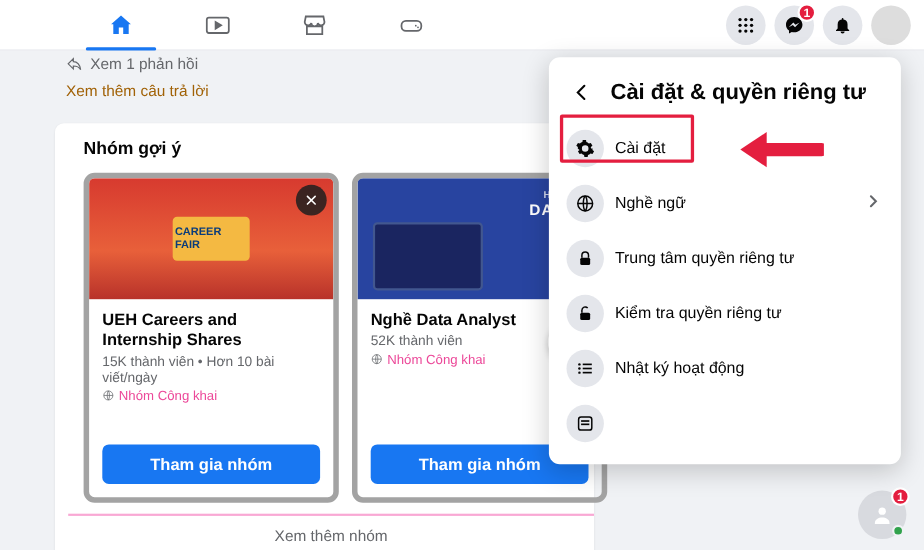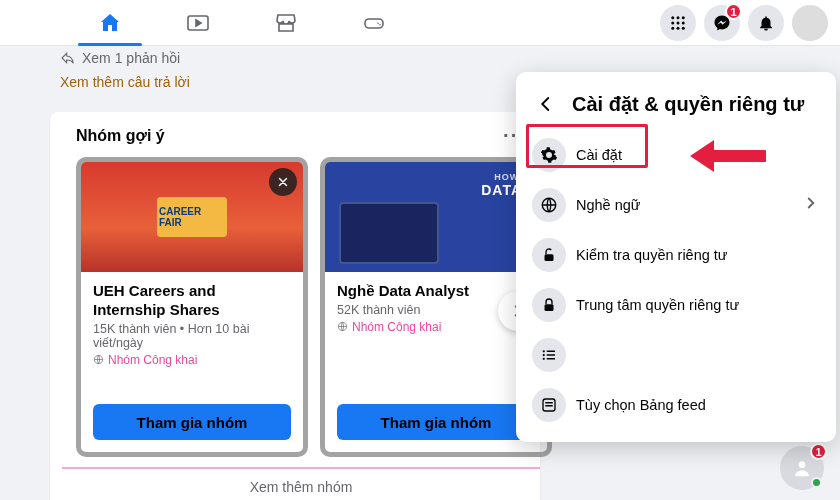--- a/index.html
+++ b/index.html
@@ -39,39 +39,39 @@
 .gcover.data { background:#2844a0; }
 .gcover.data .dtxt { color:#fff; font-weight:800; font-size:14px; letter-spacing:1px; position:absolute; top:10px; right:10px; text-align:right; }
 .gcover.data .dtxt small { display:block; font-size:9px; font-weight:600; opacity:.8; }
 .laptop { position:absolute; bottom:8px; left:14px; width:100px; height:62px; background:#1a2560; border-radius:4px; border:2px solid #42578f; }
 
 .gbody { padding:10px 12px 12px; height:180px; display:flex; flex-direction:column; }
 .gtitle { font-size:15px; font-weight:600; color:#050505; line-height:1.25; }
 .gmeta { font-size:12.5px; color:#65676b; margin-top:2px; }
 .gpub { font-size:12px; color:#ec4899; display:flex; align-items:center; gap:4px; margin-top:3px; }
 .gpub svg { width:11px; height:11px; fill:#65676b; }
-.joinbtn { margin-top:auto; background:#1877f2; color:#000000; font-size:15px; font-weight:600; border:none; border-radius:6px; height:36px; cursor:pointer; width:100%; }
+.joinbtn { margin-top:auto; background:#1877f2; color:#ffffff; font-size:15px; font-weight:600; border:none; border-radius:6px; height:36px; cursor:pointer; width:100%; }
 
 .scroll-next { position:absolute; right:2px; top:134px; width:40px; height:40px; border-radius:50%; background:#fff; box-shadow:0 2px 6px rgba(0,0,0,.2); display:flex; align-items:center; justify-content:center; cursor:pointer; }
 .scroll-next svg { width:18px; height:18px; fill:#65676b; }
 
 .see-more-groups { text-align:center; color:#65676b; font-size:14px; padding:10px 0 14px; border-top:2px solid #f9a8d4; cursor:pointer; }
 
 
 .rside { position:absolute; right:12px; top:378px; width:270px; }
 .contacts-head { display:flex; align-items:center; color:#65676b; font-size:16px; font-weight:600; gap:110px; }
 .contacts-head .icons { display:flex; gap:14px; align-items:center; }
 .contacts-head .icons svg { width:16px; height:16px; fill:#65676b; cursor:pointer; }
 .chat-bubble { position:absolute; right:16px; bottom:10px; width:44px; height:44px; border-radius:50%; background:#d8dadf; display:flex; align-items:center; justify-content:center; cursor:pointer; }
 .chat-bubble svg { width:20px; height:20px; fill:#fff; }
 .chat-bubble .badge { top:-3px; right:-3px; }
 .chat-bubble .dot { position:absolute; bottom:2px; right:2px; width:11px; height:11px; border-radius:50%; background:#31a24c; border:2px solid #f0f2f5; }
 
 
-.panel { position:absolute; top:52px; right:4px; width:320px; background:#fff; border-radius:10px; box-shadow:0 6px 24px rgba(0,0,0,.2); padding:12px 8px 12px;margin-top:20px; }
+.panel { position:absolute; top:52px; right:21px; width:320px; background:#fff; border-radius:10px; box-shadow:0 6px 24px rgba(0,0,0,.2); padding:12px 8px 12px; }
 .panel-head { display:flex; align-items:center; gap:10px; padding:4px 6px 10px; }
 .panel-head .back { width:32px; height:32px; border-radius:50%; display:flex; align-items:center; justify-content:center; cursor:pointer; }
 .panel-head .back svg { width:18px; height:18px; fill:#050505; }
 .panel-head h2 { font-size:20px; font-weight:800; color:#050505; }
 .prow { display:flex; align-items:center; gap:10px; padding:8px 8px; border-radius:8px; cursor:pointer; position:relative; }
 .prow .picon { width:34px; height:34px; border-radius:50%; background:#e4e6eb; display:flex; align-items:center; justify-content:center; }
 .prow .picon svg { width:18px; height:18px; fill:#050505; }
 .prow .plabel { font-size:14.5px; font-weight:500; color:#050505; }
 .prow .chev { position:absolute; right:8px; }
 .prow .chev svg { width:18px; height:18px; fill:#65676b; }
@@ -255,55 +255,55 @@
       </div>
     <div class="plabel">Nghề ngữ</div>
     <div class="chev"><svg viewBox="0 0 24 24">
           <path d="M9 6l6 6-6 6" fill="none" stroke="#65676b" stroke-width="2.5" stroke-linecap="round"></path>
         </svg></div>
   </div>
   <div class="prow">
     <div class="picon">
         <svg viewBox="0 0 24 24">
           <rect x="6" y="11" width="12" height="9" rx="2"></rect>
+          <path d="M8 11V8a4 4 0 0 1 8 0v3" fill="none" stroke="#050505" stroke-width="1.8"></path>
+        </svg>
+      </div>
+    <div class="plabel">Trung tâm quyền riêng tư</div>
+  </div>
+  <div class="prow">
+    <div class="picon">
+        <svg viewBox="0 0 24 24">
+          <rect x="6" y="11" width="12" height="9" rx="2"></rect>
           <path d="M8 11V8a4 4 0 0 1 7-2.6" fill="none" stroke="#050505" stroke-width="1.8"></path>
         </svg>
       </div>
     <div class="plabel">Kiểm tra quyền riêng tư</div>
-  </div>
-  <div class="prow">
-    <div class="picon">
-        <svg viewBox="0 0 24 24">
-          <rect x="6" y="11" width="12" height="9" rx="2"></rect>
-          <path d="M8 11V8a4 4 0 0 1 8 0v3" fill="none" stroke="#050505" stroke-width="1.8"></path>
-        </svg>
-      </div>
-    <div class="plabel">Trung tâm quyền riêng tư</div>
   </div>
   <div class="prow">
     <div class="picon">
         <svg viewBox="0 0 24 24">
           <circle cx="5" cy="7" r="1.5"></circle>
           <circle cx="5" cy="12" r="1.5"></circle>
           <circle cx="5" cy="17" r="1.5"></circle>
           <rect x="9" y="6" width="11" height="2"></rect>
           <rect x="9" y="11" width="11" height="2"></rect>
           <rect x="9" y="16" width="11" height="2"></rect>
         </svg>
       </div>
+    <div class="plabel">Nhật ký hoạt động</div>
   </div>
   <div class="prow">
     <div class="picon">
         <svg viewBox="0 0 24 24">
           <rect x="4" y="4" width="16" height="16" rx="3" fill="none" stroke="#050505" stroke-width="1.8"></rect>
           <rect x="7" y="8" width="10" height="2"></rect>
           <rect x="7" y="12" width="10" height="2"></rect>
         </svg>
       </div>
-    <div class="plabel">Tùy chọn Bảng feed</div>
   </div>
 
   <div class="highlight-box"></div>
   <div class="arrow">
     <svg viewBox="0 0 80 40">
         <path d="M78 20H18" stroke="#e41e3f" stroke-width="12" stroke-linecap="round"></path>
         <path d="M28 4L4 20l24 16z" fill="#e41e3f"></path>
       </svg>
   </div>
 </div>

